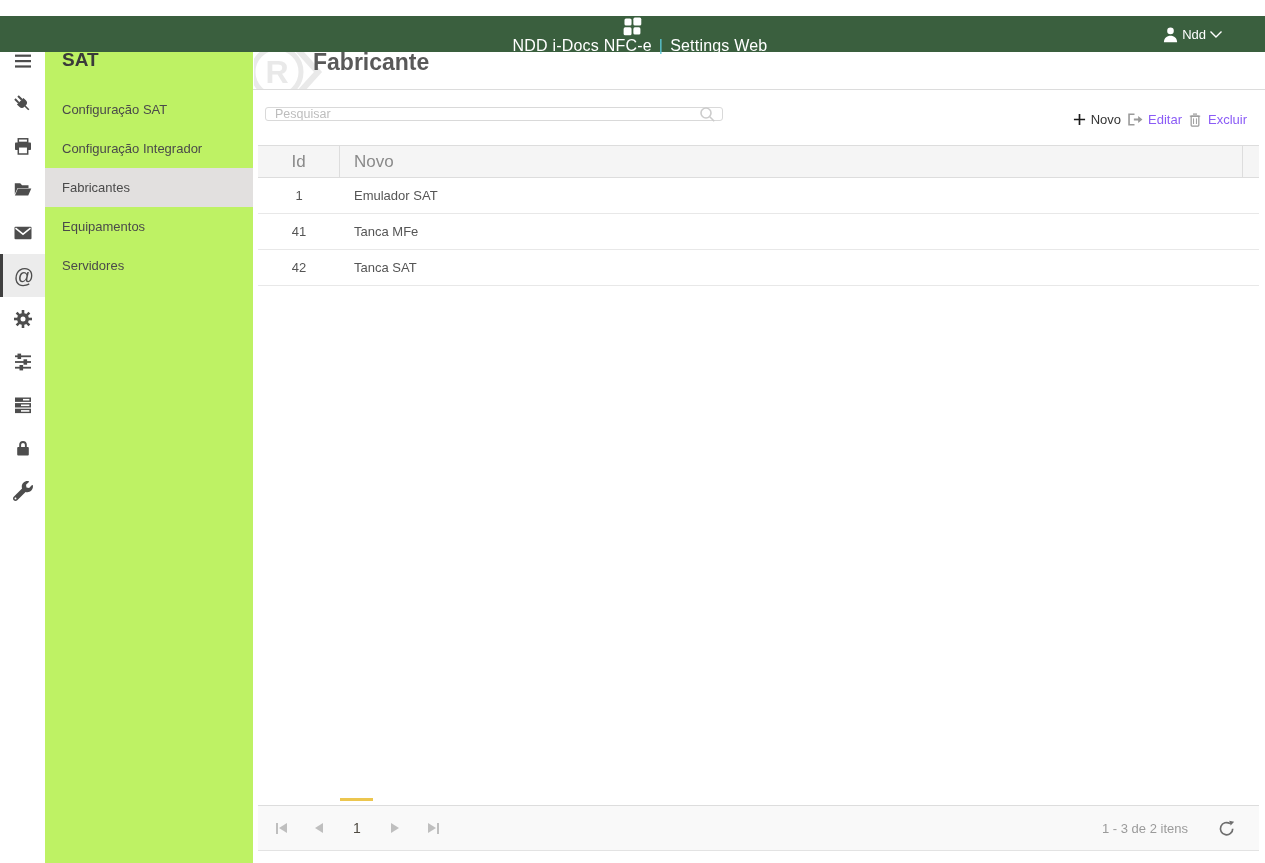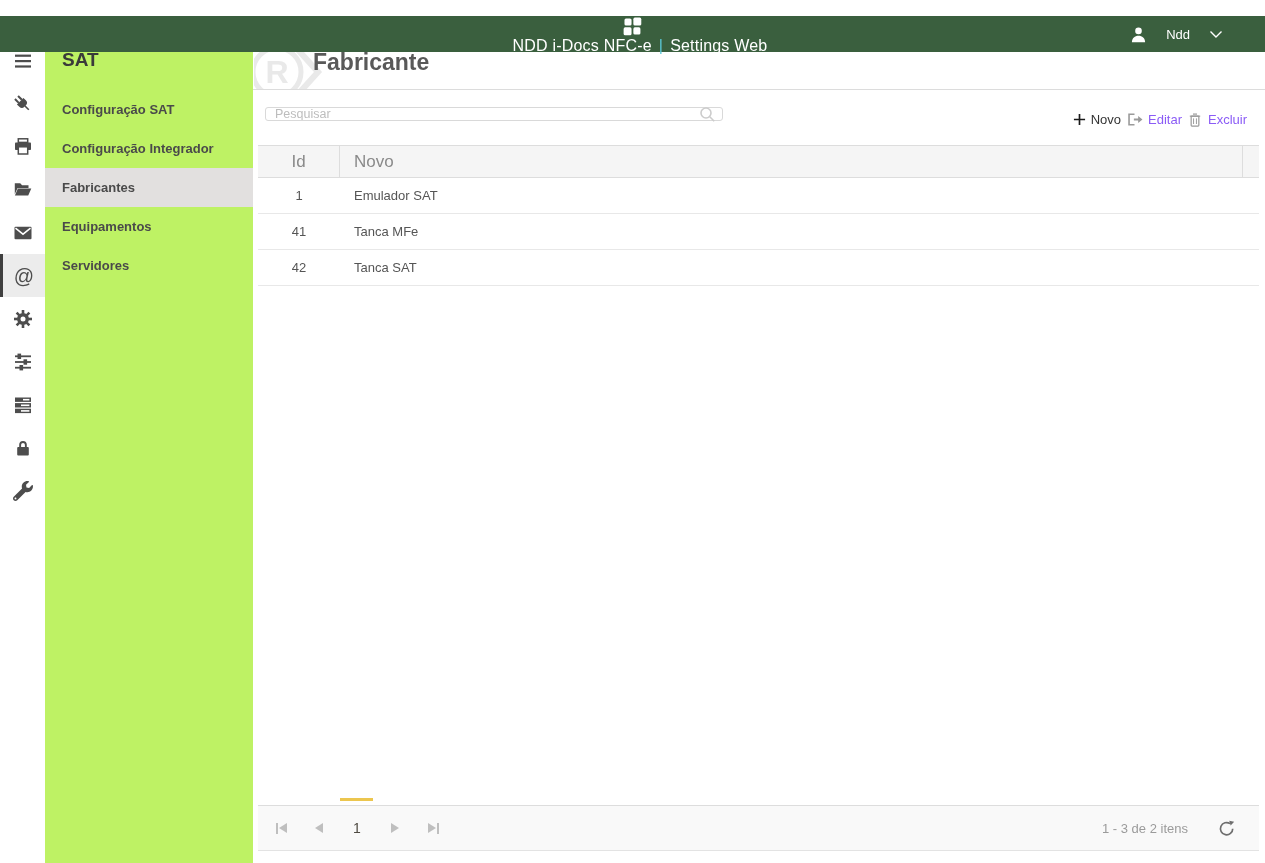--- a/index.html
+++ b/index.html
@@ -6,32 +6,32 @@
   html,body { width:1265px; height:863px; overflow:hidden; background:#fff;
     font-family:"Liberation Sans","DejaVu Sans",sans-serif; }
 
   
   .topbar { position:absolute; top:16px; left:0; width:1265px; height:36px;
     background:#3a5f3e; display:flex; align-items:center; z-index:30;flex-direction:column; }
   .topbar-logo { width:45px; display:flex; justify-content:center; align-items:center; cursor:pointer; }
   .topbar-title { color:#fff; font-size:16px; font-weight:400; margin-left:15px; letter-spacing:.2px; }
   .topbar-title .sep { color:#5bc8d8; padding:0 7px; font-weight:300; }
   .topbar-user { position:absolute; right:42px; top:0; height:36px; display:flex;
-    align-items:center; gap:19px; color:#fff; font-size:13px; cursor:pointer; }
+    align-items:center; gap:3px; color:#fff; font-size:13px; cursor:pointer; }
 
   
   .icon-rail { position:absolute; top:36px; left:0; width:45px; height:827px; background:#fff; padding-top:3px; }
   .rail-item { height:43px; display:flex; align-items:center; justify-content:center; cursor:pointer; }
   .rail-item.selected { background:#ececec; border-left:3px solid #3f3f3f; }
   .at-glyph { font-size:20px; color:#4d4d4d; font-weight:500; line-height:1; }
 
   
   .sidebar { position:absolute; top:36px; left:45px; width:208px; height:827px; background:#bef264; }
   .sidebar-title { font-size:19px; font-weight:700; color:#3a3a3a; padding:13px 0 0 17px; }
-  .sidebar-items { margin-top:19px;font-weight:bold; }
+  .sidebar-items { margin-top:19px; }
   .sidebar-item { height:39px; line-height:39px; padding-left:17px; font-size:13px; color:#4a4a4a; cursor:pointer; }
   .sidebar-item.selected { background:#e2e0df; }
 
   
   .main { position:absolute; top:36px; left:253px; width:1012px; height:827px; background:#fff; }
 
   .page-header { position:relative; height:54px; border-bottom:1px solid #dcdcdc; overflow:hidden; }
   .page-logo { position:absolute; left:1px; top:3px; }
   .page-title { position:absolute; left:60px; top:13px; font-size:23px; font-weight:700; color:#595959; }
 

